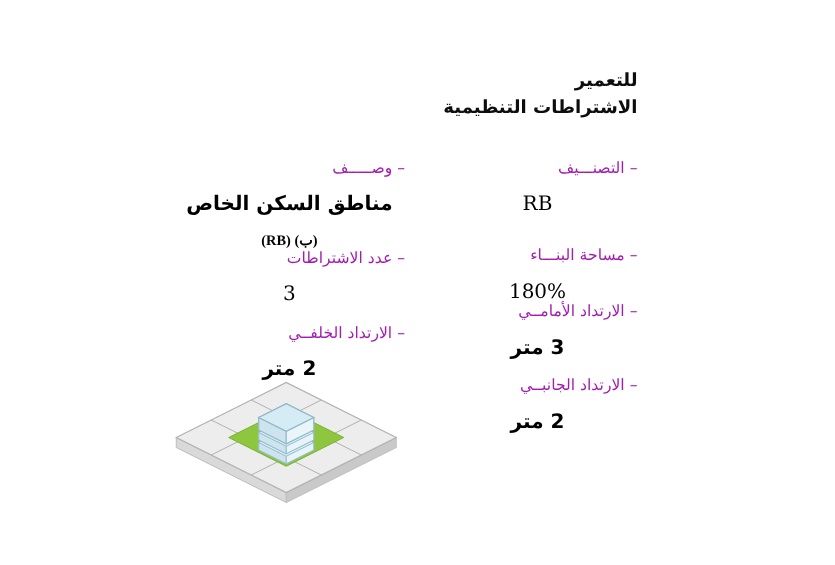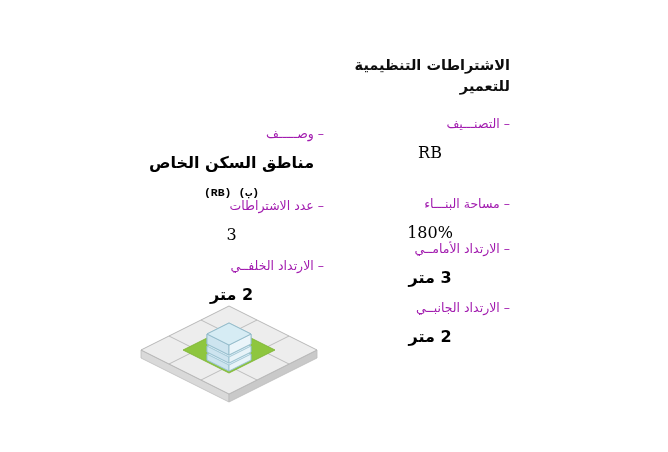--- a/index.html
+++ b/index.html
@@ -59,35 +59,35 @@
     line-height: 1.3;
     margin-top: 3px;
     white-space: nowrap;
   }
   .spec-value.latin {
     font-family: "DejaVu Serif", "Liberation Serif", serif;
     font-weight: normal;
   }
   .spec-subvalue {
     display: block;
-    font-family: Liberation Mono, monospace;
+    font-family: Liberation Serif, serif;
     font-size: 11.5px;
     font-weight: bold;
     color: #000000;
     line-height: 1.25;
     white-space: nowrap;
   }
   .val-center { text-align: center; margin-top: 12px; }
 
   
   .col-right { right: 158px; width: 160px; }
   
   .col-left  { right: 344px; width: 185px; }
 
-  .r1 { top: 116px; }
+  .r1 { top: 126px; }
   .r2 { top: 196px; }
   .r3 { top: 241px; }
   .r4 { top: 300px; }
 
   .l1 { top: 126px; }
   .l2 { top: 198px; }
   .l3 { top: 258px; }
 
   
   #diagram {
@@ -98,22 +98,22 @@
     height: 112px;
   }
   #diagram svg { display: block; }
 </style>
 </head>
 <body>
 
 <div id="canvas">
 
   <div class="title-block">
+    <span class="title-line">للتعمير</span>
     <span class="title-line">الاشتراطات التنظيمية</span>
-    <span class="title-line">للتعمير</span>
   </div>
 
   <div class="spec col-right r1">
     <span class="spec-label">– التصنـــيف</span>
     <span class="spec-value latin val-center">RB</span>
   </div>
 
   <div class="spec col-right r2">
     <span class="spec-label">– مساحة البنـــاء</span>
     <span class="spec-value latin val-center">180%</span>

